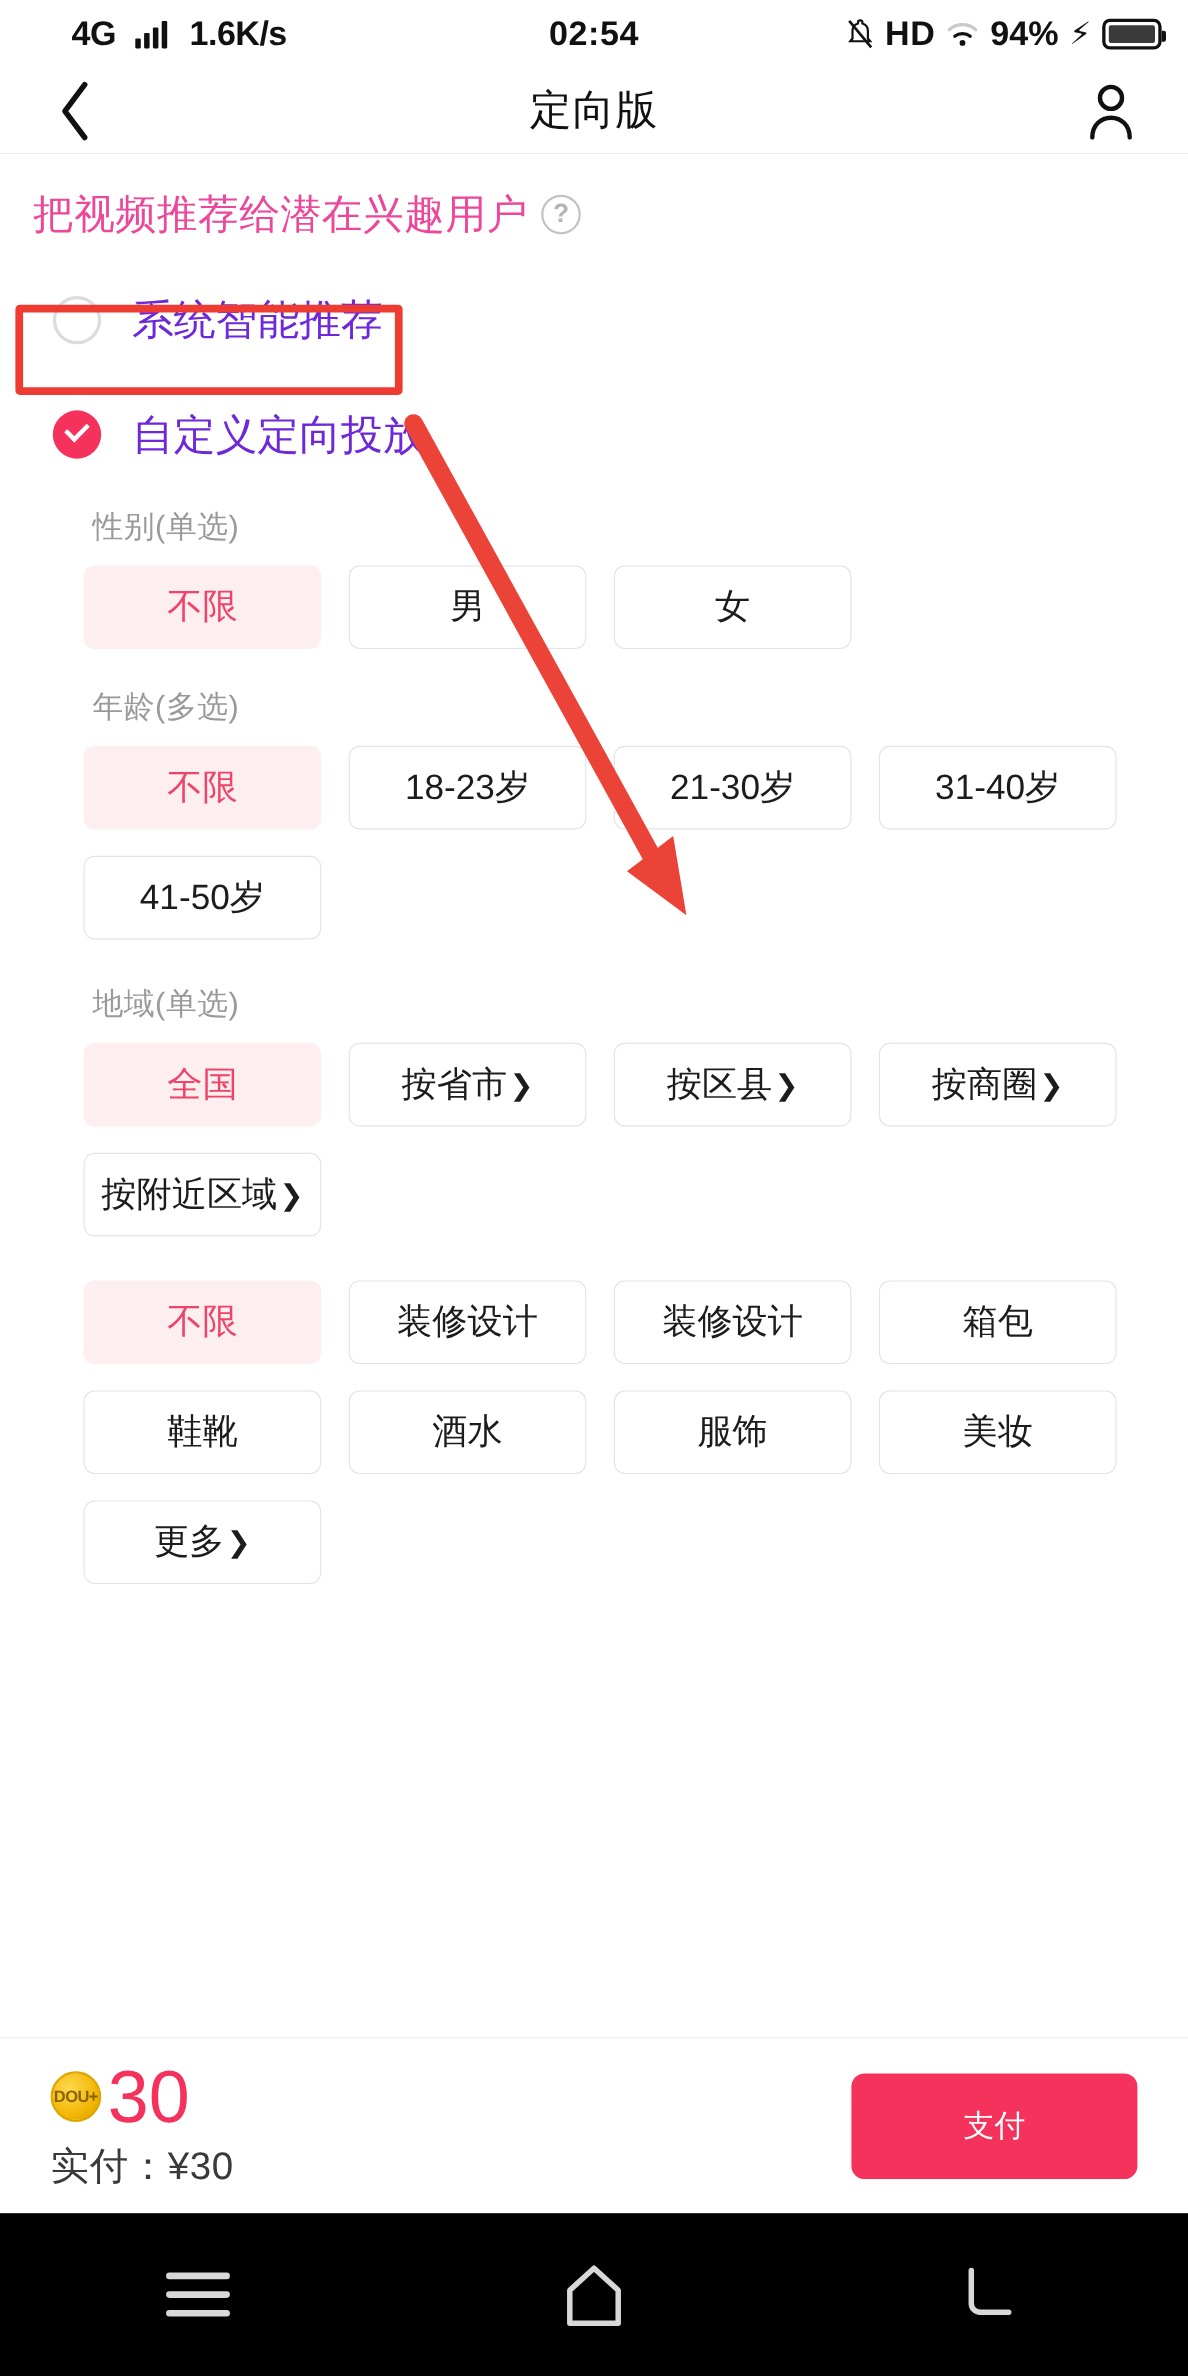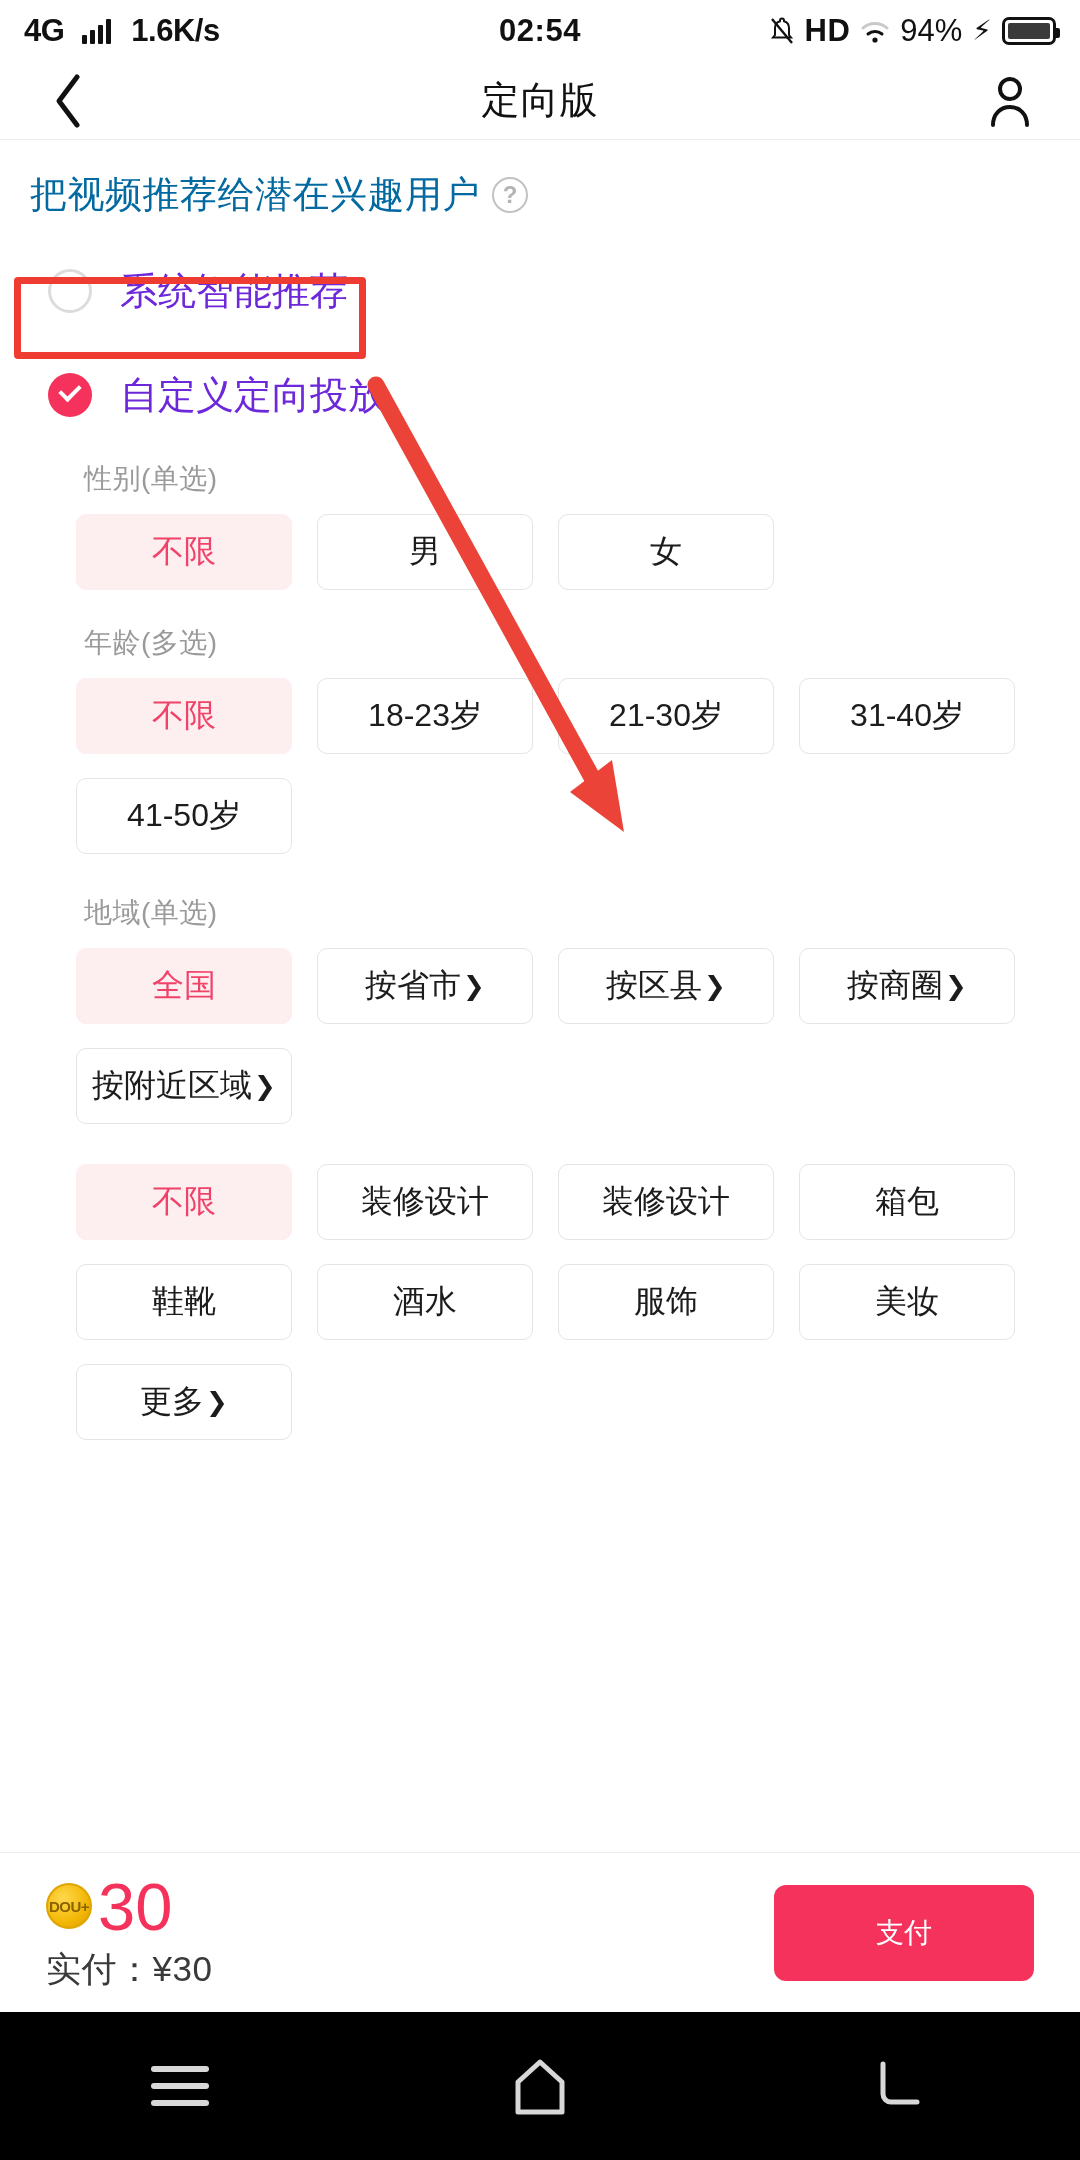--- a/index.html
+++ b/index.html
@@ -12,36 +12,36 @@
     -webkit-font-smoothing:antialiased;
   }
   .phone{position:relative;width:1080px;height:2160px;overflow:hidden;background:#fff;}
 
   
   .statusbar{
     position:absolute;left:0;top:0;width:1080px;height:62px;
     display:flex;align-items:center;justify-content:space-between;
     padding:0 24px;box-sizing:border-box;color:#111;
   }
-  .sb-left{display:flex;align-items:center;gap:18px;font-size:31px;font-weight:700;letter-spacing:-0.5px;}
+  .sb-left{display:flex;align-items:center;gap:18px;font-size:31px;font-weight:700;letter-spacing:-0.5px;margin-left:41px;}
   .sb-net{font-size:31px;font-weight:700;}
   .sig{display:flex;align-items:flex-end;gap:3px;height:26px;}
   .sig i{display:block;width:5px;background:#111;border-radius:1px;}
   .sig i:nth-child(1){height:9px}
   .sig i:nth-child(2){height:14px}
   .sig i:nth-child(3){height:19px}
   .sig i:nth-child(4){height:25px}
   .sb-speed{font-size:31px;font-weight:600;margin-left:2px;}
   .sb-center{position:absolute;left:0;right:0;text-align:center;font-size:31px;font-weight:600;letter-spacing:0.5px;}
   .sb-right{display:flex;align-items:center;gap:10px;font-size:30px;font-weight:600;z-index:2;}
   .ico-mute{width:26px;height:28px;position:relative;}
   .ico-mute svg{display:block}
   .ico-hd{font-size:31px;font-weight:600;letter-spacing:0.5px;}
   .ico-wifi{width:30px;height:26px;}
-  .battpct{font-size:31px;font-weight:400;}
+  .battpct{font-size:31px;font-weight:700;}
   .bolt{font-size:28px;font-weight:700;line-height:1;}
   .batt{width:54px;height:28px;border:3px solid #111;border-radius:7px;position:relative;box-sizing:border-box;padding:3px;}
   .batt:after{content:"";position:absolute;right:-7px;top:8px;width:4px;height:10px;background:#111;border-radius:0 2px 2px 0;}
   .batt i{display:block;width:100%;height:100%;background:#3a3a3a;border-radius:2px;}
 
   
   .titlebar{
     position:absolute;left:0;top:62px;width:1080px;height:78px;
     display:flex;align-items:center;justify-content:center;
     border-bottom:1px solid #ececec;box-sizing:border-box;background:#fff;
@@ -51,21 +51,21 @@
   .nav-back svg{display:block}
   .nav-user{position:absolute;right:42px;top:50%;transform:translateY(-50%);width:56px;height:56px;display:flex;align-items:center;justify-content:center;}
 
   
   .content{position:absolute;left:0;top:140px;width:1080px;height:1712px;background:#fff;overflow:hidden;}
 
   .lead{
     display:flex;align-items:center;gap:12px;
     padding:30px 0 0 30px;
   }
-  .lead-text{font-size:37px;color:#0369a1;letter-spacing:0.5px;}
+  .lead-text{font-size:37px;color:#ec4899;letter-spacing:0.5px;}
   .help-ico{
     width:36px;height:36px;border-radius:50%;border:2px solid #c2c2c2;color:#b4b4b4;
     font-size:24px;display:flex;align-items:center;justify-content:center;box-sizing:border-box;
     font-weight:600;
   }
 
   .radio-row{display:flex;align-items:center;gap:28px;padding-left:48px;height:86px;}
   .radio-row.first{margin-top:28px;}
   .radio-row.second{margin-top:18px;}
   .rdo{width:44px;height:44px;border-radius:50%;border:3px solid #dcdcdc;box-sizing:border-box;flex:none;}

